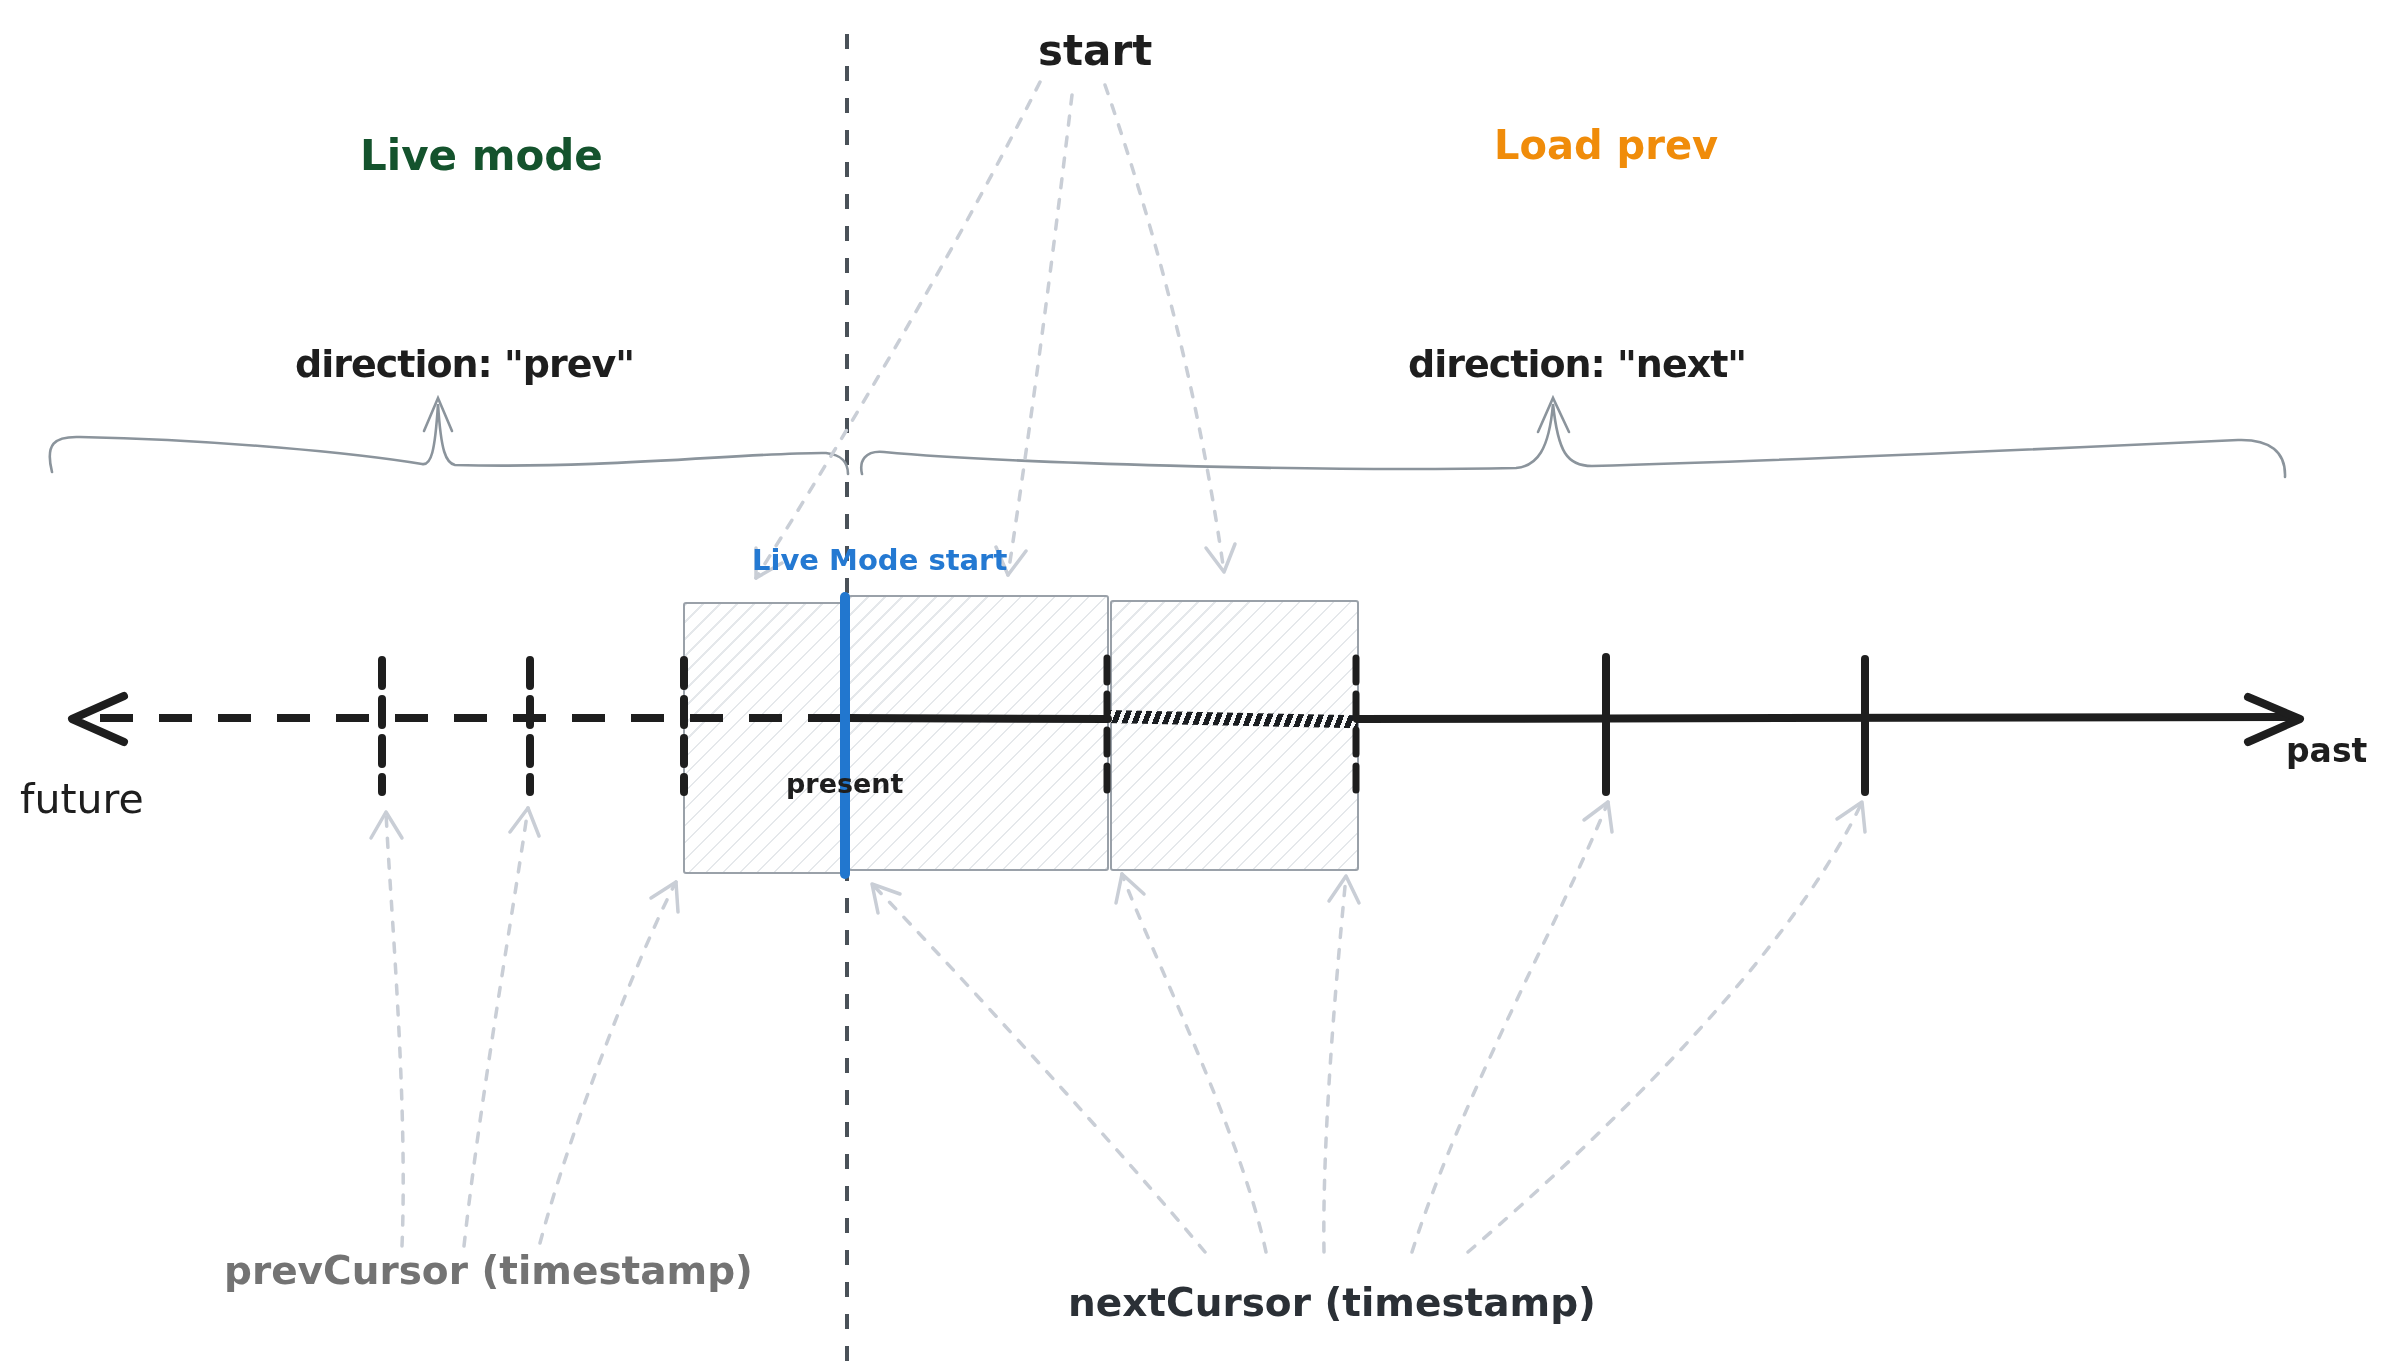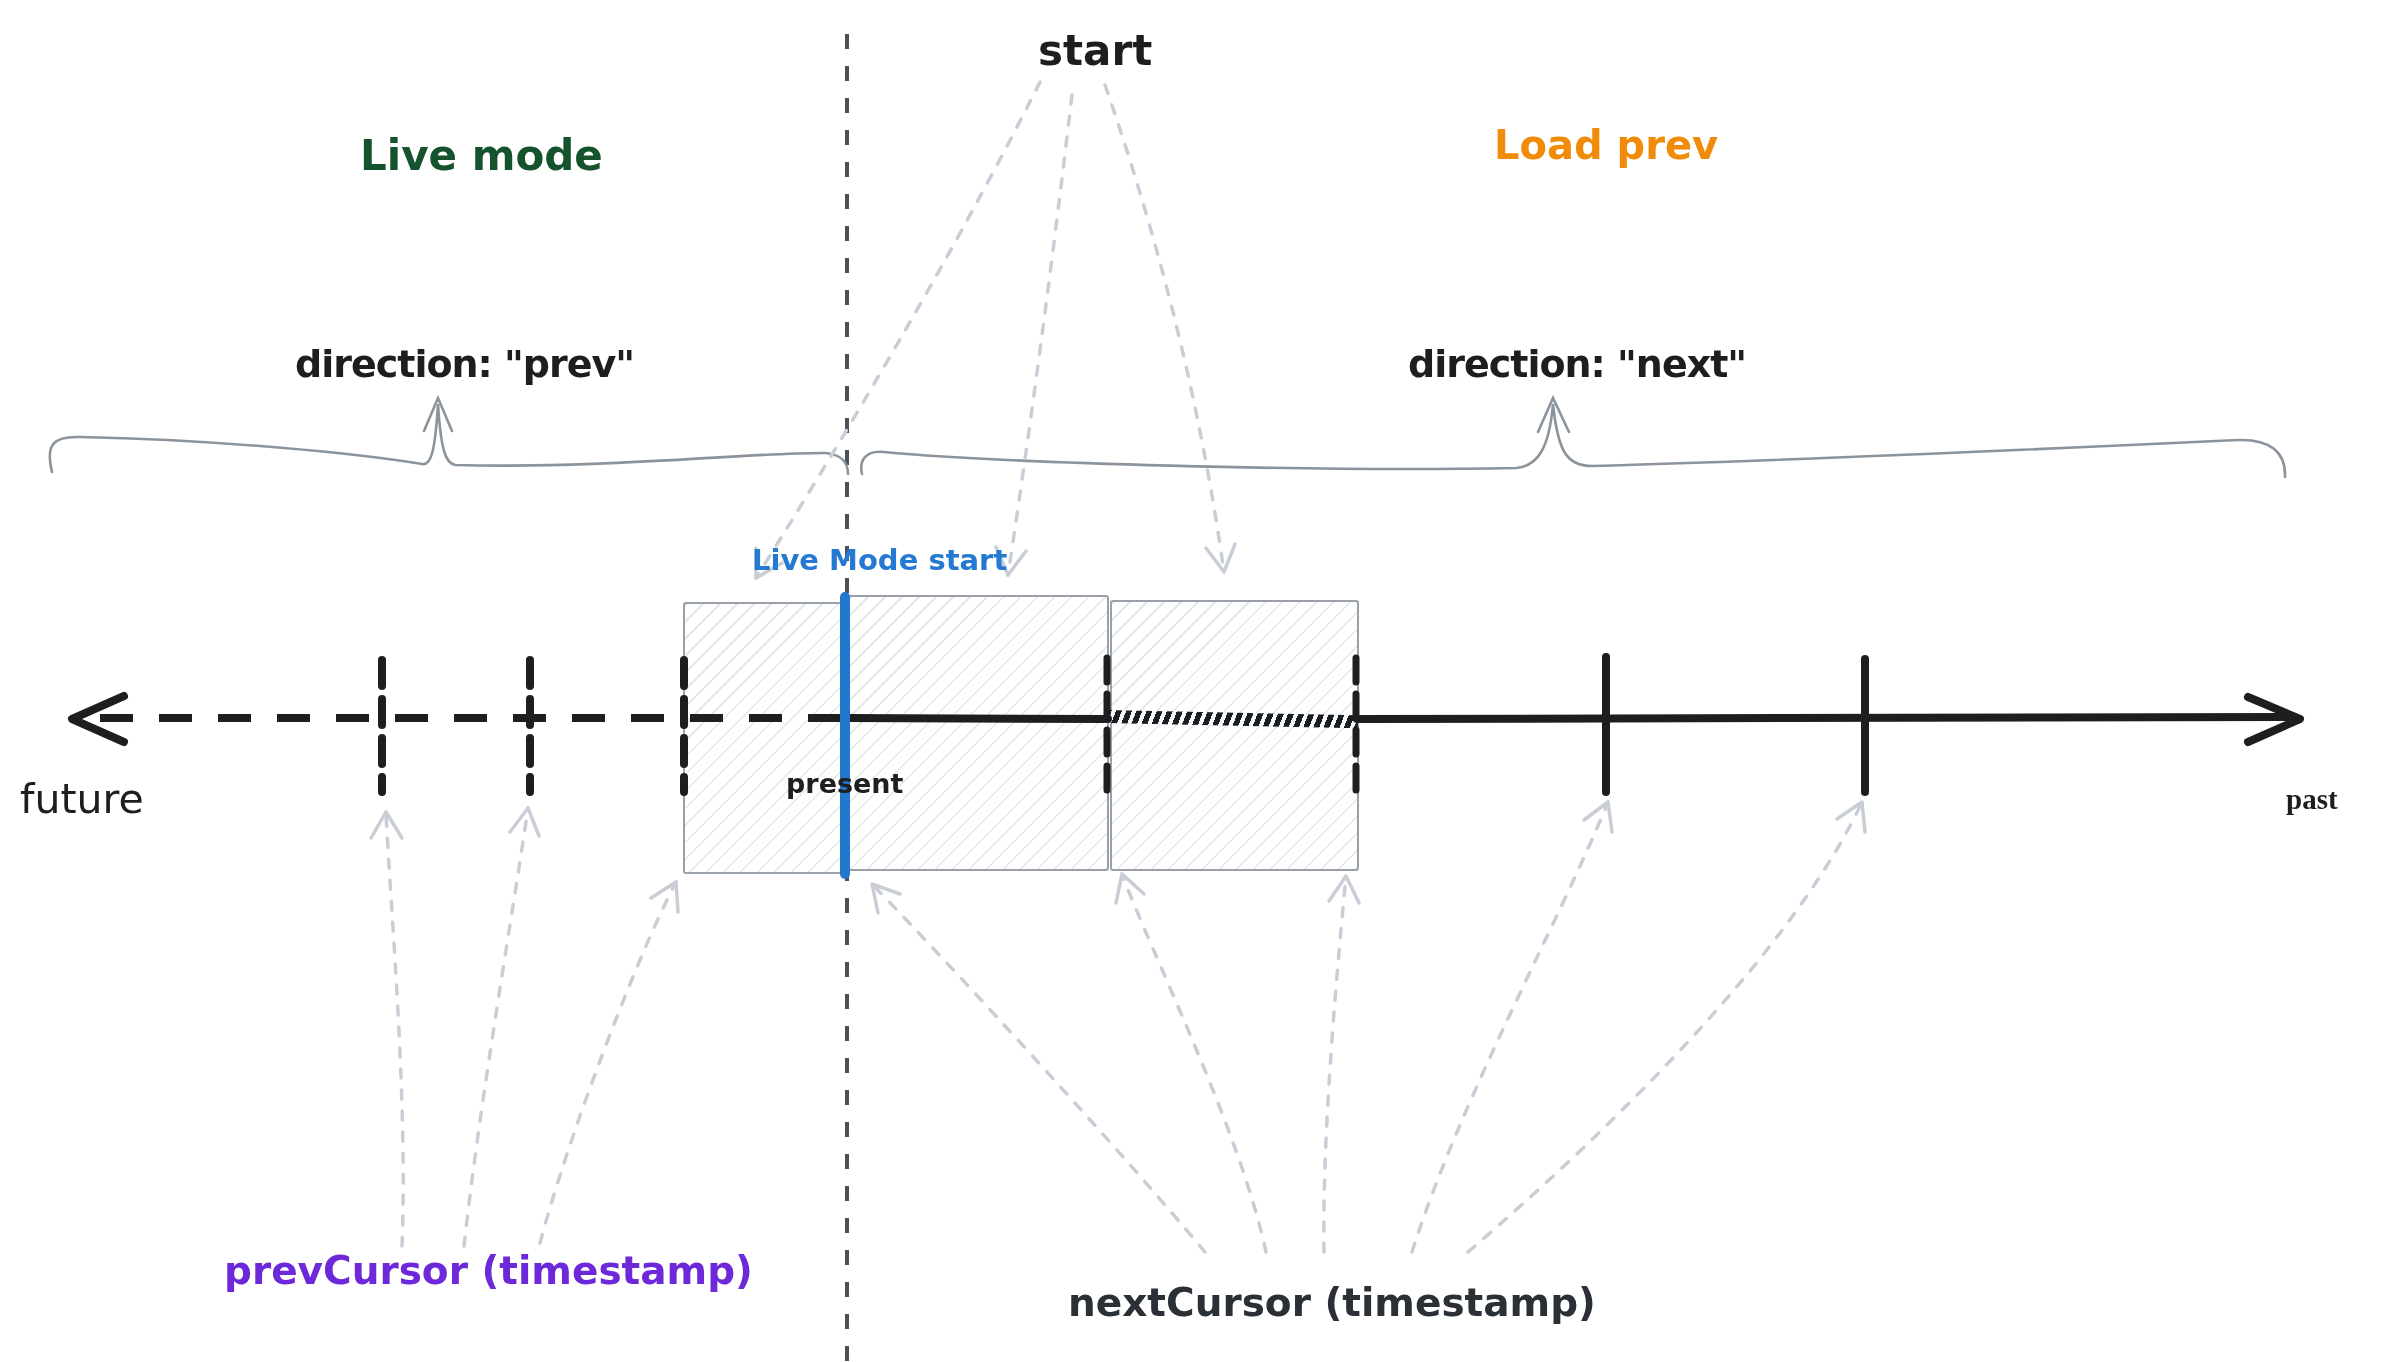--- a/index.html
+++ b/index.html
@@ -12,22 +12,22 @@
   }
   .label{position:absolute;white-space:nowrap;color:#1e1e1e;}
   .lbl-live-mode{left:360px;top:131px;font-size:42px;font-weight:600;color:#14532d;}
   .lbl-load-more{left:1494px;top:122px;font-size:40px;font-weight:600;color:#f08c0a;}
   .lbl-page{left:1038px;top:26px;font-size:42px;font-weight:600;}
   .lbl-dir-prev{left:295px;top:342px;font-size:38px;font-weight:600;letter-spacing:-1px;}
   .lbl-dir-next{left:1408px;top:342px;font-size:38px;font-weight:600;letter-spacing:-1px;}
   .lbl-live-start{left:752px;top:543px;font-size:29px;font-weight:600;color:#2479d2;}
   .lbl-present{left:786px;top:768px;font-size:27px;font-weight:700;}
   .lbl-future{left:20px;top:775px;font-size:41px;font-weight:400;}
-  .lbl-past{left:2286px;top:783px;font-size:29px;font-weight:600;font-family:Liberation Serif, serif;}
-  .lbl-prev-cursor{left:224px;top:1248px;font-size:39px;font-weight:600;color:#6d28d9;}
+  .lbl-past{left:2286px;top:731px;font-size:33px;font-weight:600;}
+  .lbl-prev-cursor{left:224px;top:1248px;font-size:39px;font-weight:600;color:#737373;}
   .lbl-next-cursor{left:1068px;top:1256px;font-size:39px;font-weight:600;color:#2b3036;margin-top:24px;}
 
   .page-box{
     position:absolute;
     border:2px solid #9aa1a9;
     border-radius:3px;
     background:
       repeating-linear-gradient(135deg,
         rgba(125,140,155,0.20) 0px, rgba(125,140,155,0.20) 1.6px,
         rgba(0,0,0,0) 1.6px, rgba(0,0,0,0) 12px);

